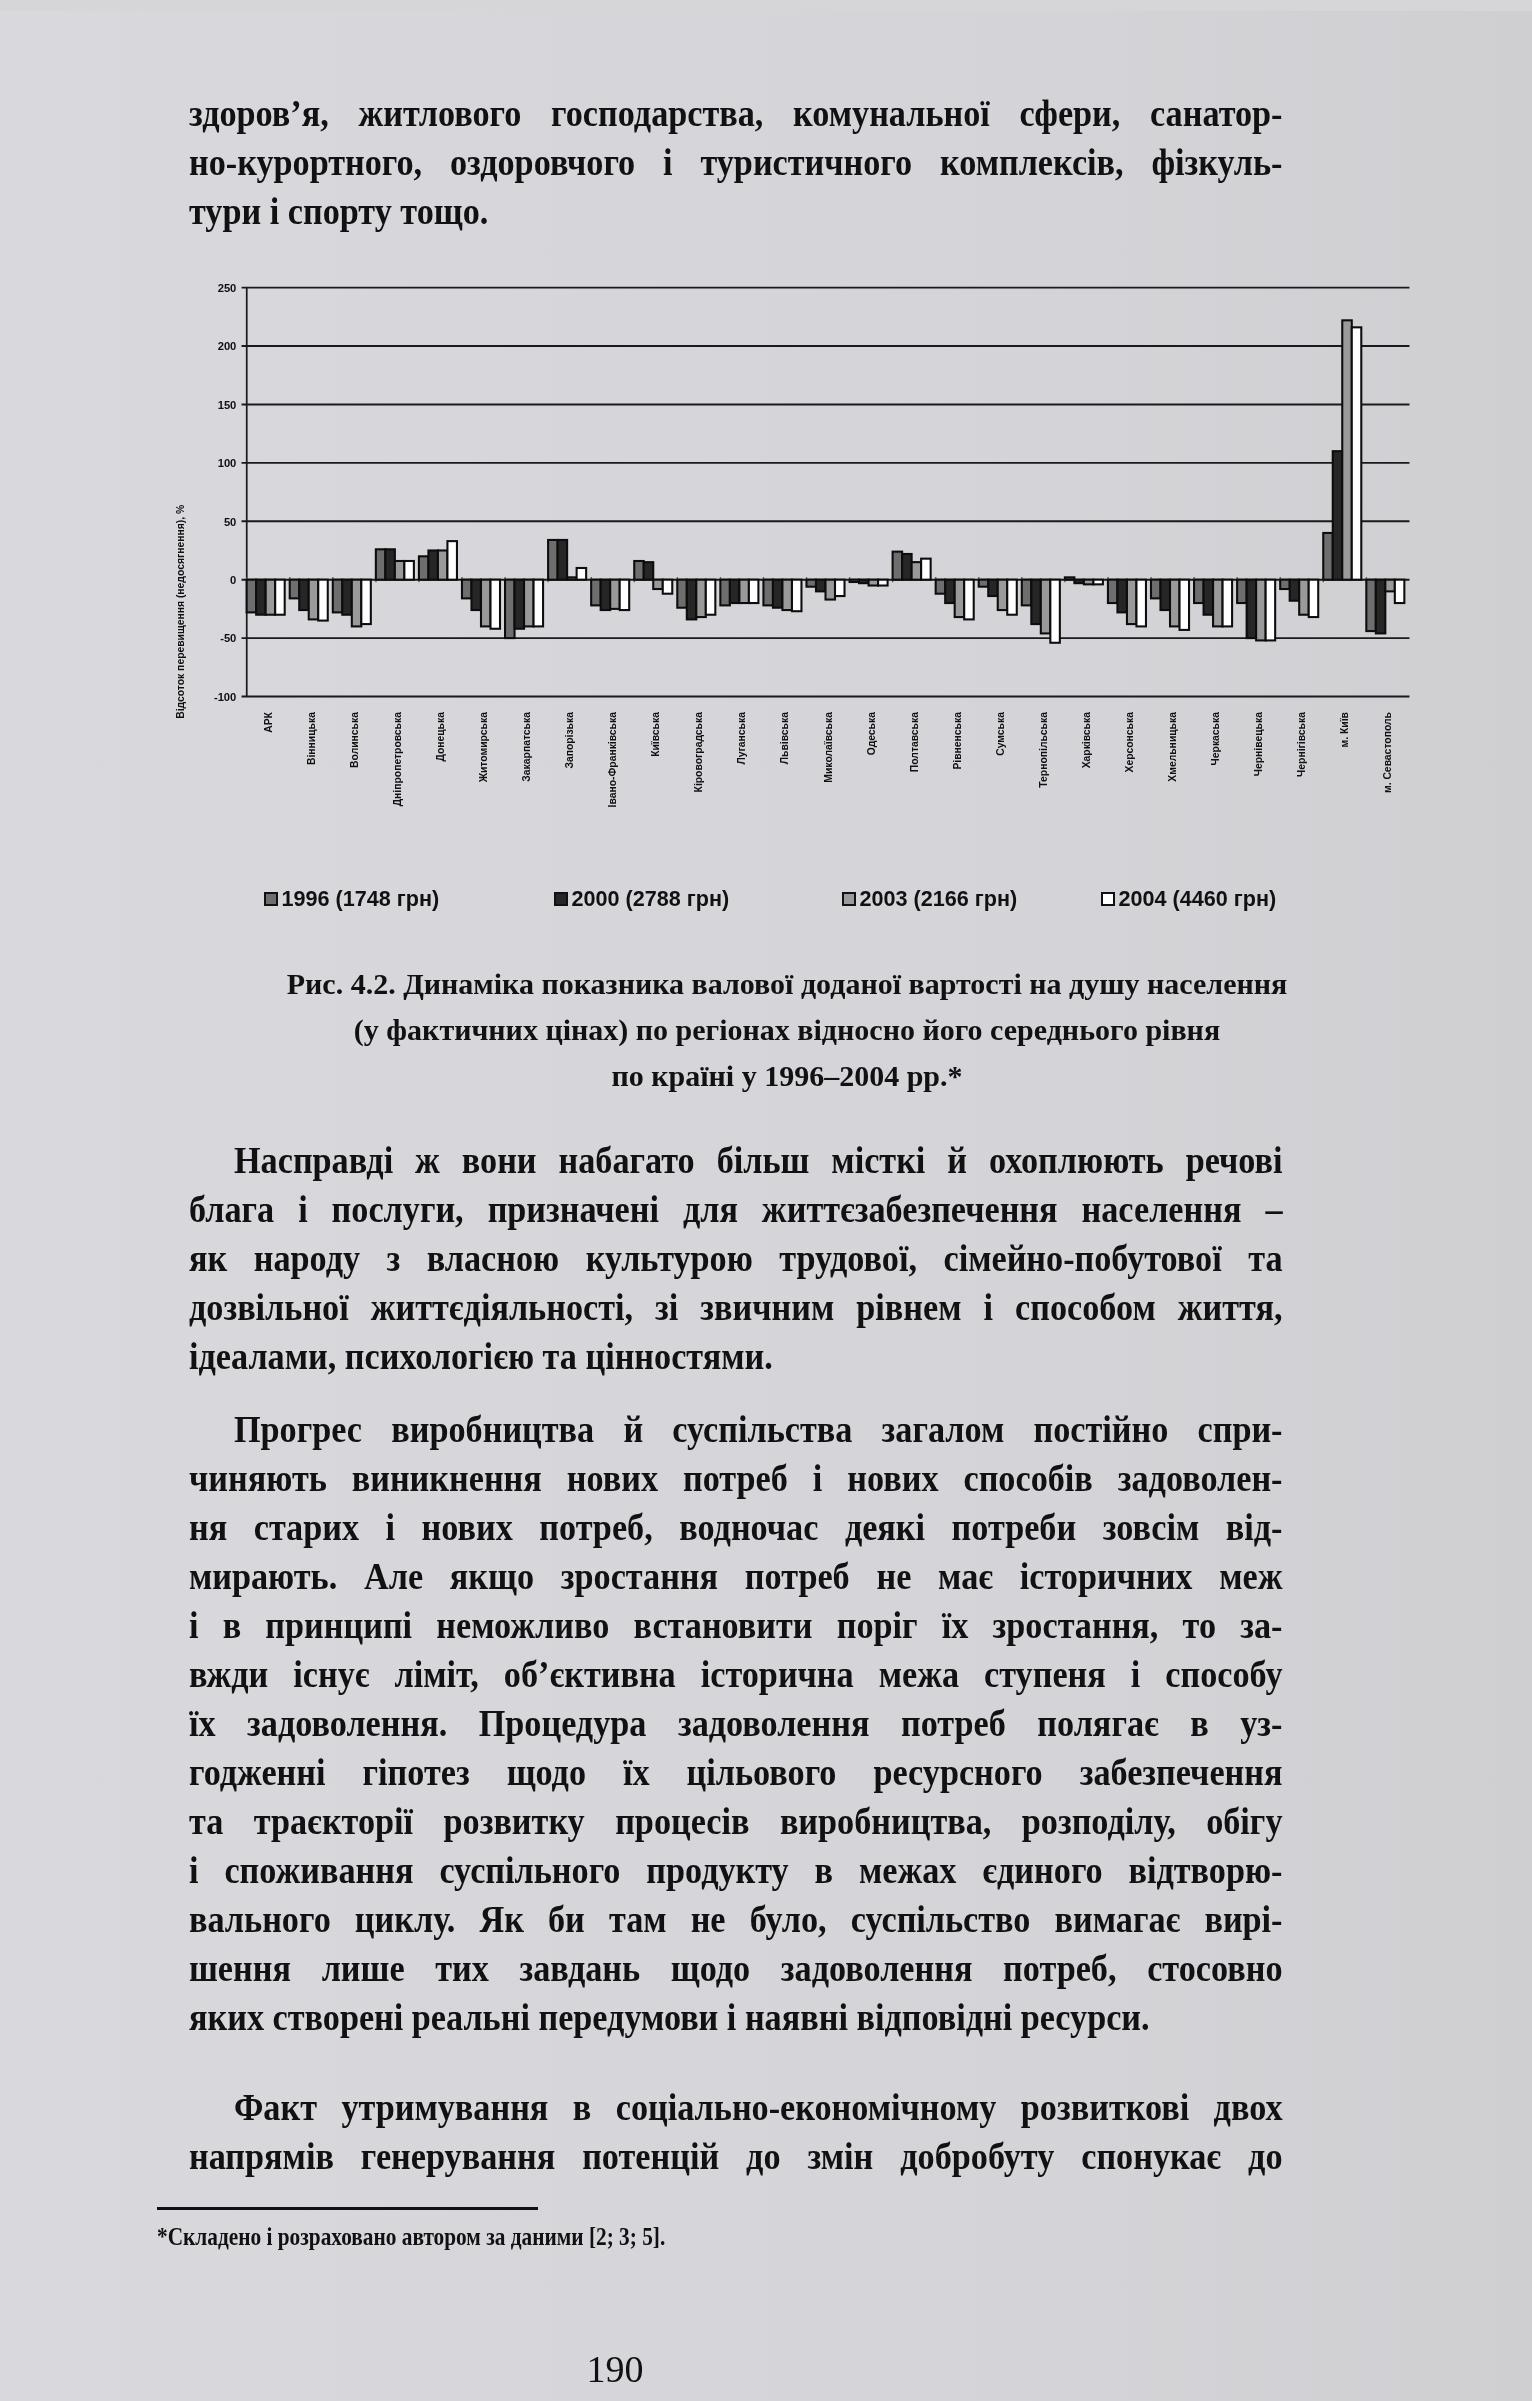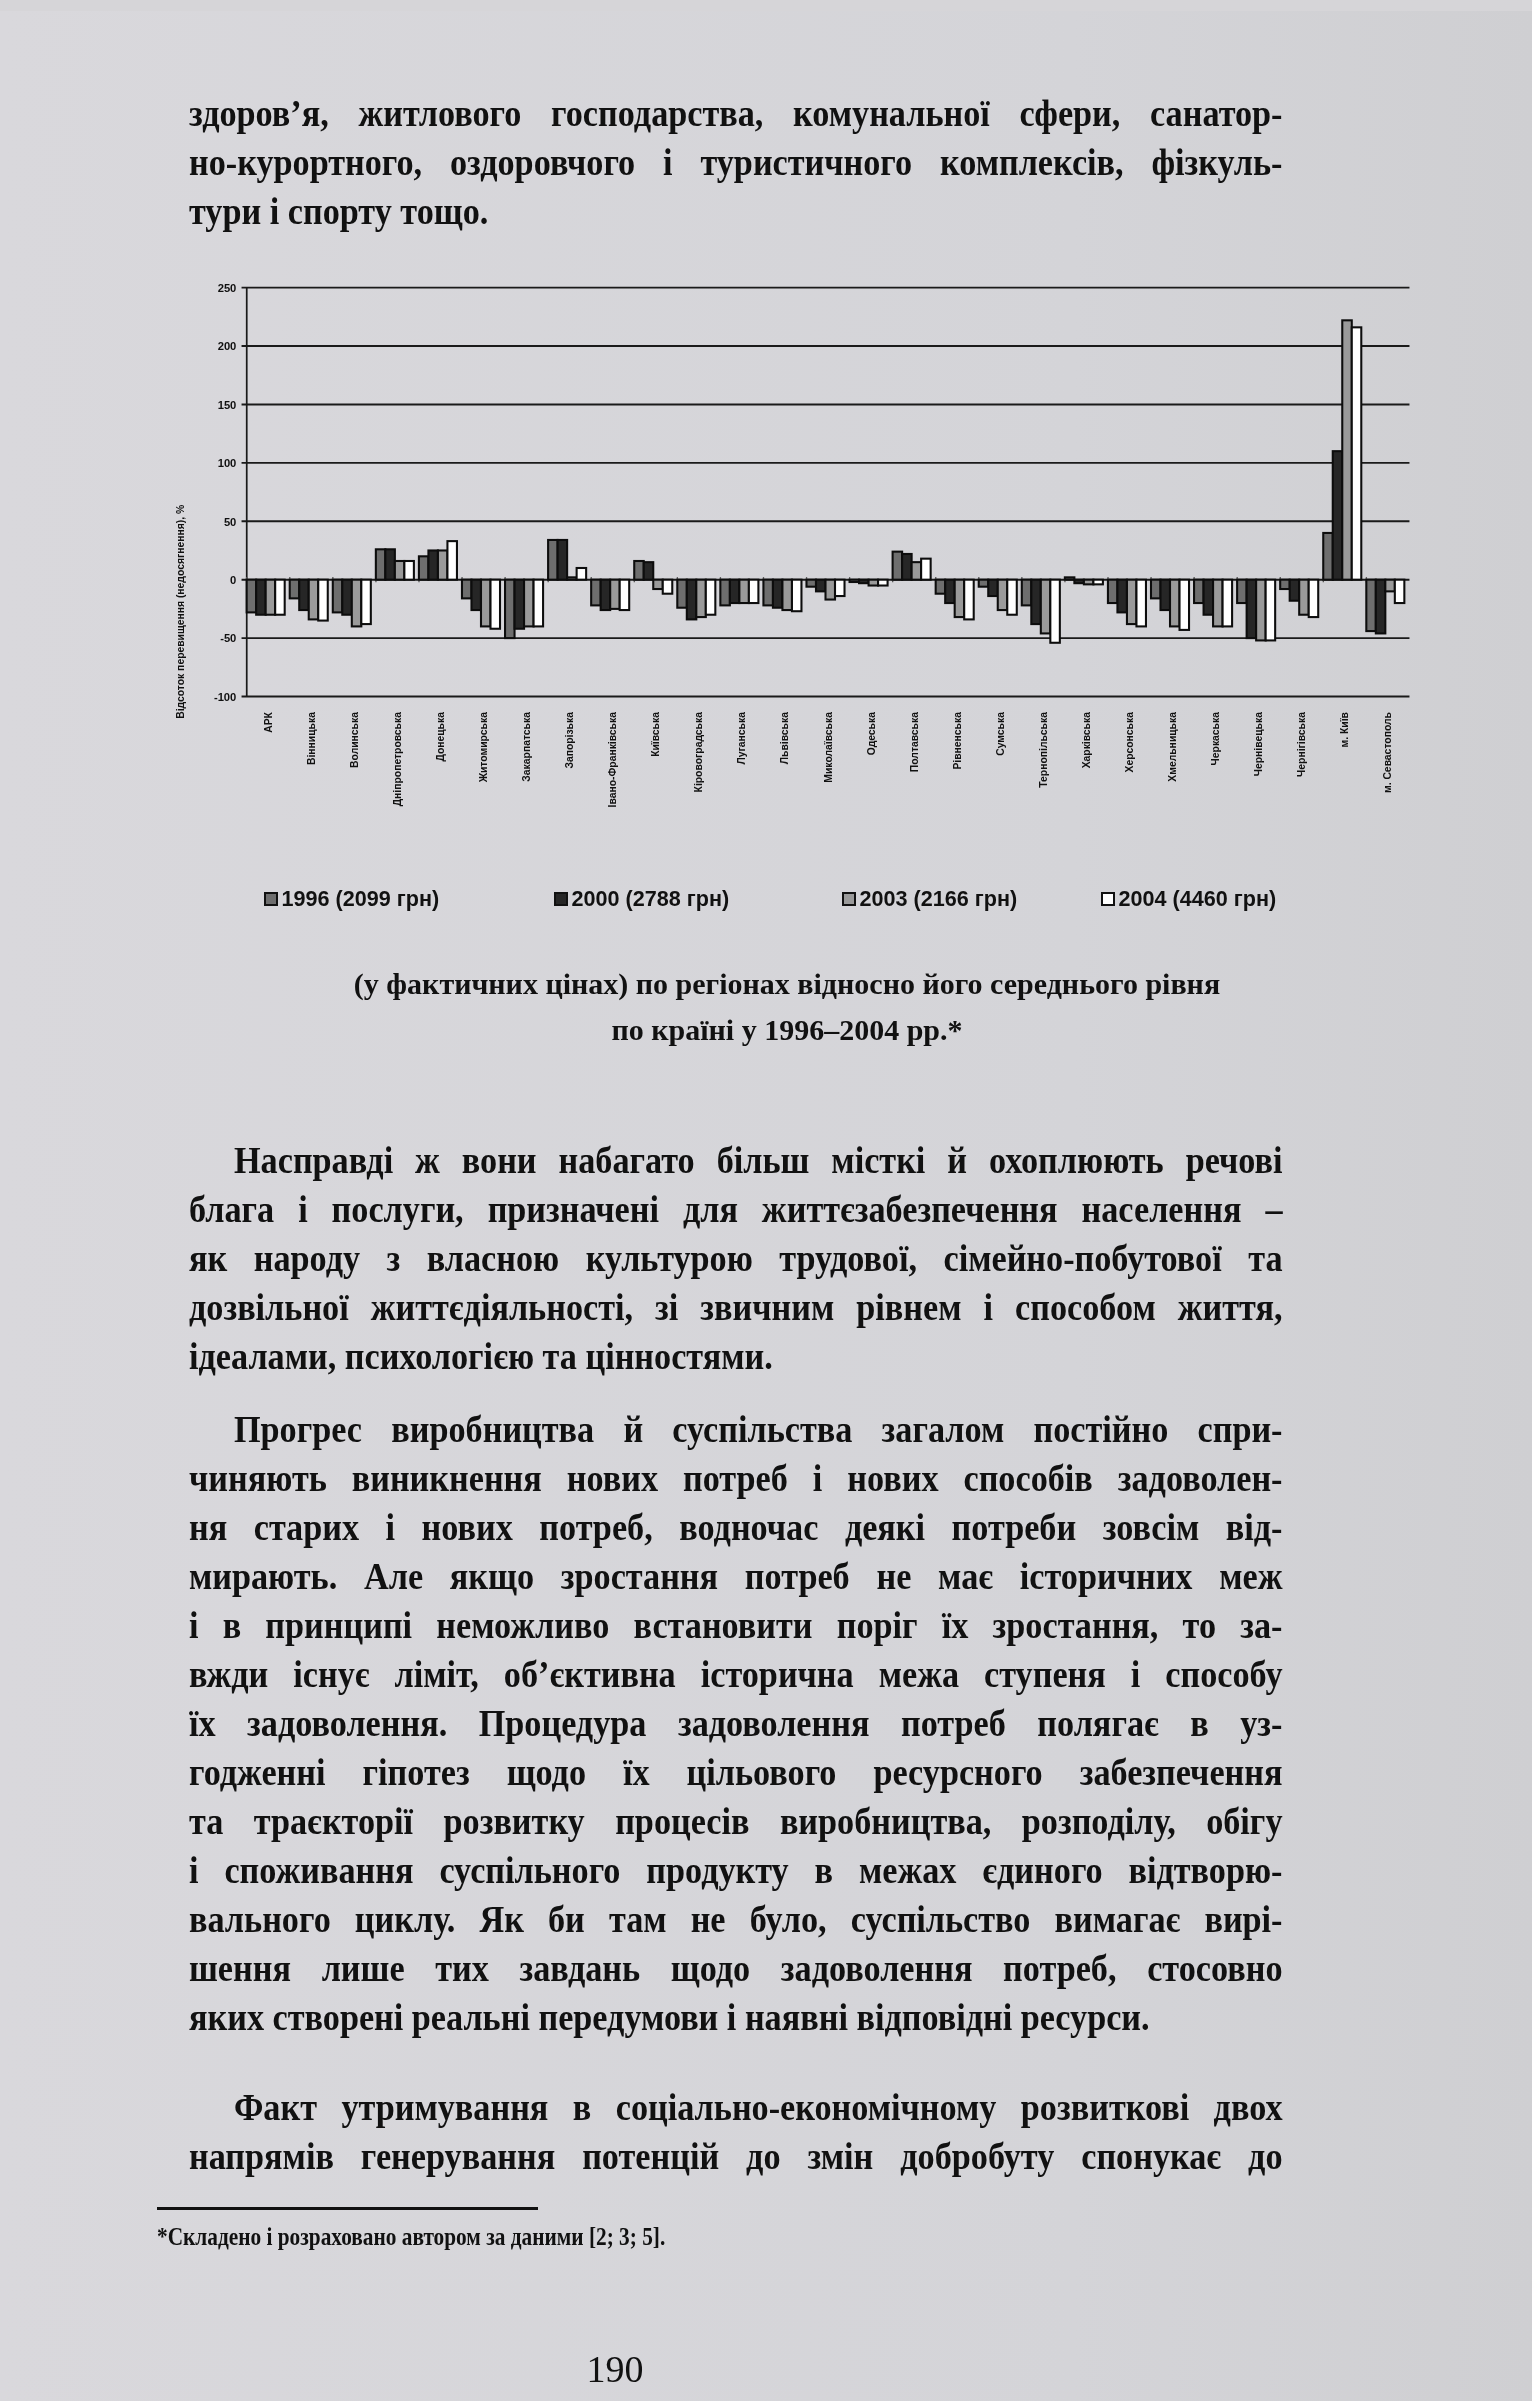--- a/index.html
+++ b/index.html
@@ -252,37 +252,38 @@
         <text x="0" y="0" font-size="12" text-anchor="end" transform="translate(1269.6481481481483,516) rotate(-90)">Чернівецька</text>
         <text x="0" y="0" font-size="12" text-anchor="end" transform="translate(1319.462962962963,516) rotate(-90)">Чернігівська</text>
         <text x="0" y="0" font-size="12" text-anchor="end" transform="translate(1369.2777777777778,516) rotate(-90)">м. Київ</text>
         <text x="0" y="0" font-size="12" text-anchor="end" transform="translate(1419.0925925925926,516) rotate(-90)">м. Севастополь</text>
       </g>
   </svg>
 
   <div class="legend">
     <div class="legend-item" style="left:0px">
       <span class="legend-swatch" style="background:#6e6e6e"></span>
-      <span>1996 (2099 грн)</span>
+      <span>1996 (1748 грн)</span>
     </div>
     <div class="legend-item" style="left:290px">
       <span class="legend-swatch" style="background:#262626"></span>
       <span>2000 (2788 грн)</span>
     </div>
     <div class="legend-item" style="left:578px">
       <span class="legend-swatch" style="background:#9a9a9a"></span>
       <span>2003 (2166 грн)</span>
     </div>
     <div class="legend-item" style="left:837px">
       <span class="legend-swatch" style="background:#ffffff"></span>
       <span>2004 (4460 грн)</span>
     </div>
   </div>
 
   <div class="caption">
+    <span class="cap-line">Рис. 4.2. Динаміка показника валової доданої вартості на душу населення</span>
     <span class="cap-line">(у фактичних цінах) по регіонах відносно його середнього рівня</span>
     <span class="cap-line">по країні у 1996–2004 рр.*</span>
   </div>
 
   <div class="para" id="p1">
       <span class="line" style="padding-left: 50px;">Насправді ж вони набагато більш місткі й охоплюють речові</span>
       <span class="line">блага і послуги, призначені для життєзабезпечення населення –</span>
       <span class="line">як народу з власною культурою трудової, сімейно-побутової та</span>
       <span class="line">дозвільної життєдіяльності, зі звичним рівнем і способом життя,</span>
       <span class="line last">ідеалами, психологією та цінностями.</span>

